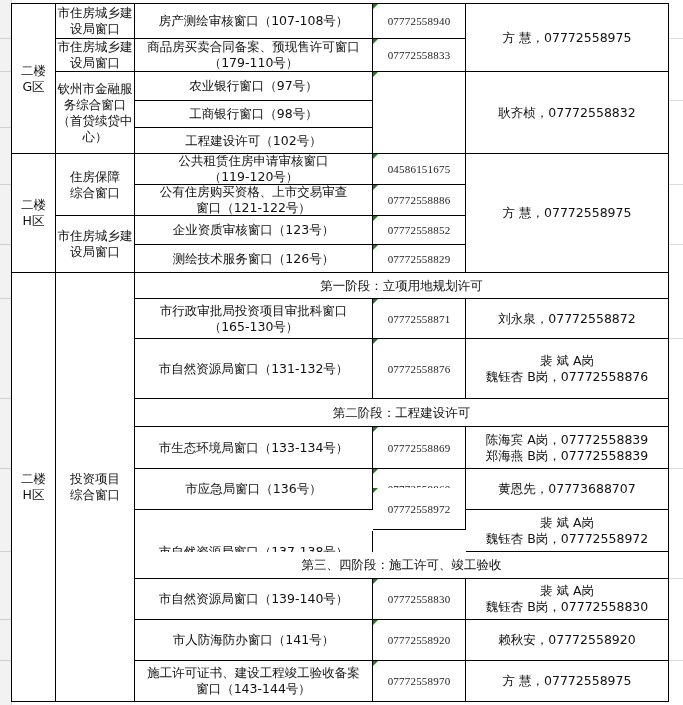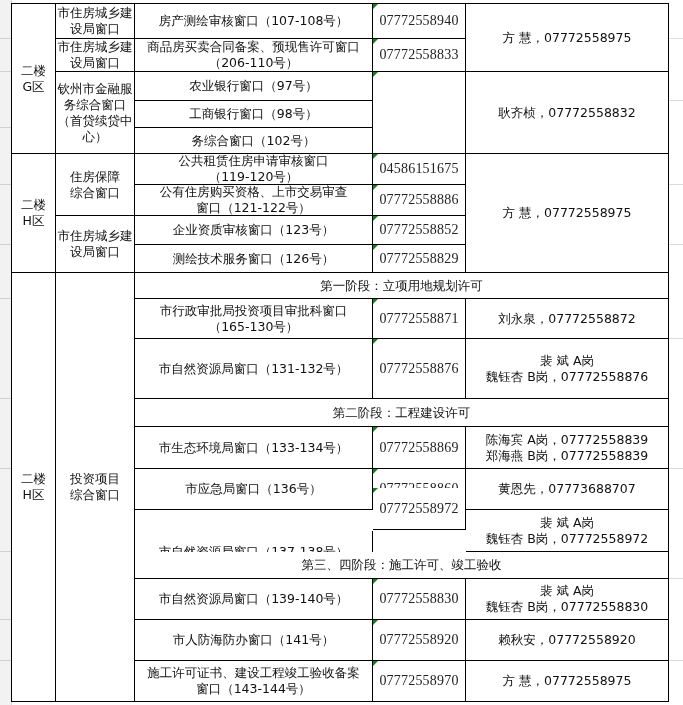--- a/index.html
+++ b/index.html
@@ -6,21 +6,21 @@
   body{width:683px;height:705px;background:#ffffff;position:relative;overflow:hidden;
        font-family:"DejaVu Serif","Liberation Serif",serif;color:#111;}
   .gutter{position:absolute;left:0;top:0;width:11px;height:705px;background:#f2f2f2;border-right:1px solid #d6d6d6;}
   .gline{position:absolute;left:0;width:11px;height:1px;background:#d0d0d0;}
   .rline{position:absolute;left:669px;width:14px;height:1px;background:#dcdcdc;}
   .cell{position:absolute;box-sizing:border-box;border-right:1px solid #000;border-bottom:1px solid #000;
         display:flex;align-items:center;justify-content:center;text-align:center;
         font-size:12.5px;line-height:16px;overflow:hidden;background:#fff;}
   .cell .txt{white-space:pre-line;}
   .cjk{font-family:"DejaVu Sans","Liberation Sans",sans-serif;font-size:12.5px;}
-  .num{font-family:"Liberation Serif","DejaVu Serif",serif;font-size:14px;color:#222;letter-spacing:0.2px;}
+  .num{font-family:"Liberation Serif","DejaVu Serif",serif;font-size:11px;color:#222;letter-spacing:0.2px;}
   .tri{position:absolute;left:0;top:0;width:0;height:0;border-top:5px solid #1f7a1f;border-right:5px solid transparent;}
   .topline{position:absolute;left:11px;top:3px;width:658px;height:1px;background:#000;}
   .leftline{position:absolute;left:11px;top:3px;width:1px;height:699px;background:#000;}
 </style>
 </head>
 <body>
 
 <div class="gutter"></div>
 <div class="gline" style="top:38px"></div>
 <div class="gline" style="top:71px"></div>
@@ -61,21 +61,21 @@
     <div class="tri"></div>
     <span class="txt">07772558940</span>
   </div>
 
 <div class="cell cjk" style="left:56px;top:39px;width:79px;height:33px">
     <span class="txt">市住房城乡建
 设局窗口</span>
   </div>
 <div class="cell cjk" style="left:135px;top:39px;width:238px;height:33px">
     <span class="txt">商品房买卖合同备案、预现售许可窗口
-（206-110号）</span>
+（179-110号）</span>
   </div>
 <div class="cell num" style="left:373px;top:39px;width:93px;height:33px">
     <div class="tri"></div>
     <span class="txt">07772558833</span>
   </div>
 
 <div class="cell cjk" style="left:466px;top:4px;width:203px;height:68px">
     <span class="txt">方  慧，07772558975</span>
   </div>
 
@@ -85,21 +85,21 @@
 （首贷续贷中
 心）</span>
   </div>
 <div class="cell cjk" style="left:135px;top:72px;width:238px;height:29px">
     <span class="txt">农业银行窗口（97号）</span>
   </div>
 <div class="cell cjk" style="left:135px;top:101px;width:238px;height:27px">
     <span class="txt">工商银行窗口（98号）</span>
   </div>
 <div class="cell cjk" style="left:135px;top:128px;width:238px;height:26px">
-    <span class="txt">务综合窗口（102号）</span>
+    <span class="txt">工程建设许可（102号）</span>
   </div>
 <div class="cell num" style="left:373px;top:72px;width:93px;height:82px">
     <div class="tri"></div>
   </div>
 <div class="cell cjk" style="left:466px;top:72px;width:203px;height:82px">
     <span class="txt">耿齐桢，07772558832</span>
   </div>
 
 <div class="cell cjk" style="left:12px;top:154px;width:44px;height:119px">
     <span class="txt">二楼

